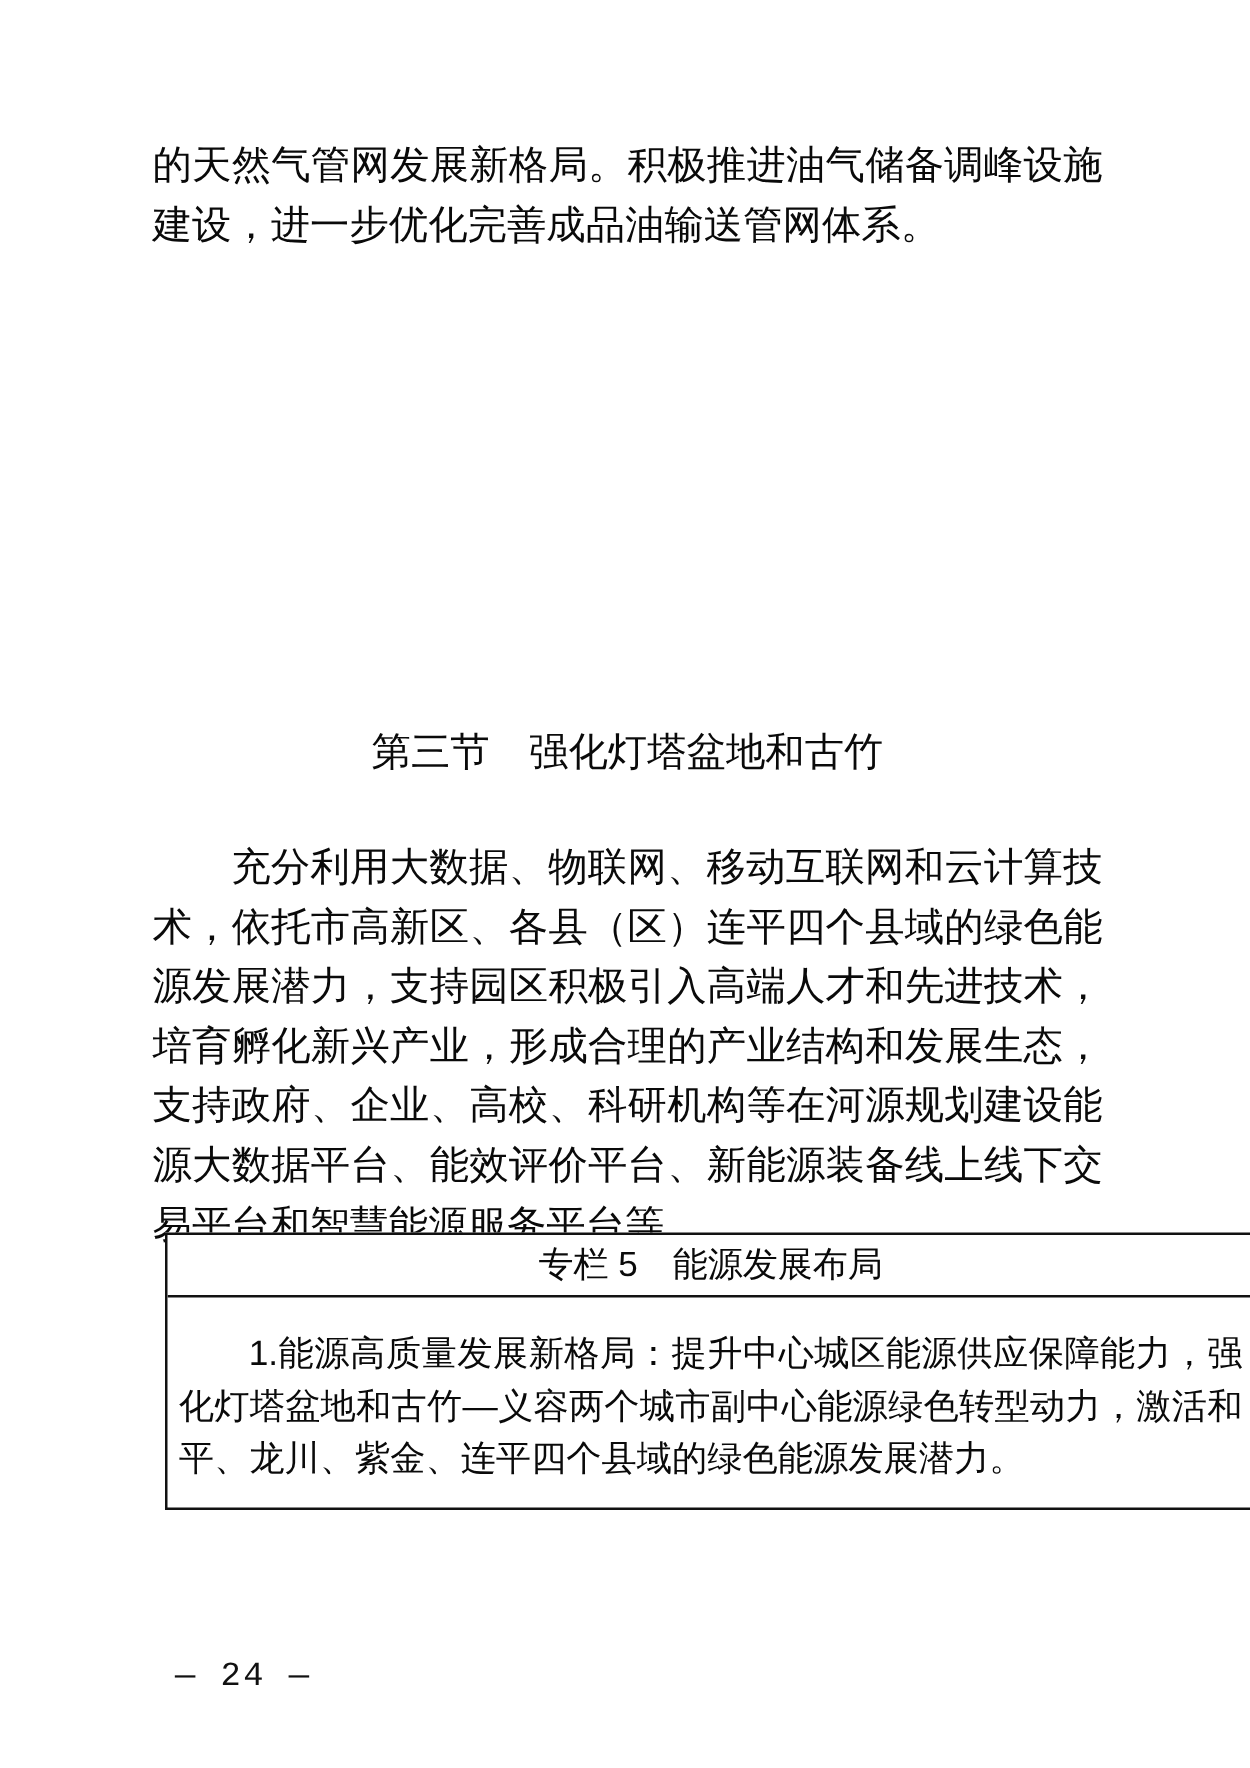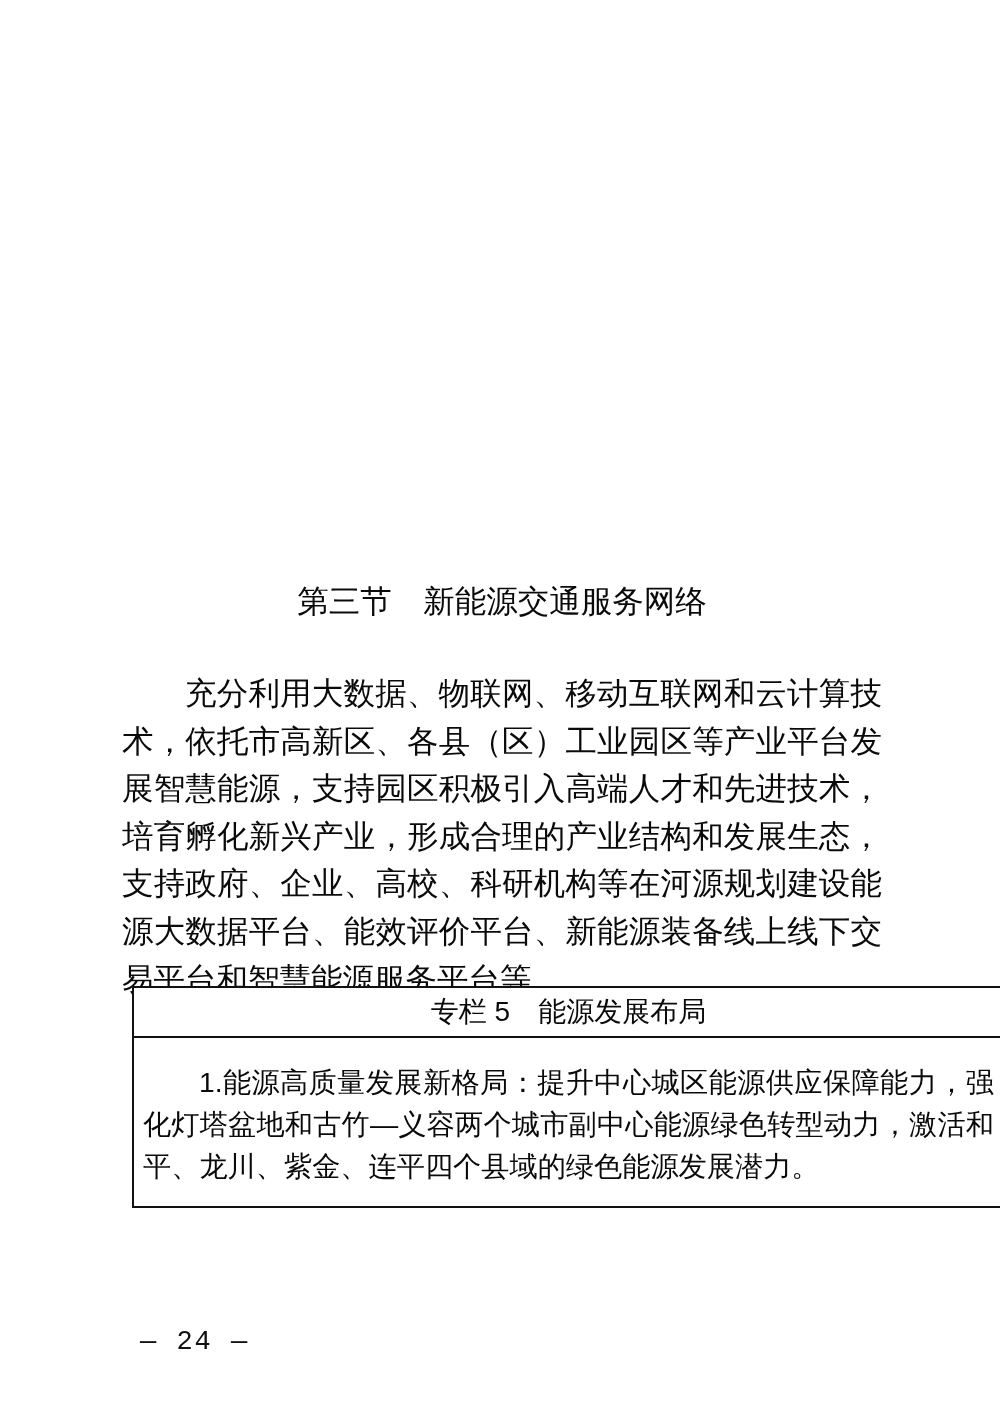--- a/index.html
+++ b/index.html
@@ -114,26 +114,27 @@
     letter-spacing: 2px;
     color: #111111;
   }
 </style>
 </head>
 <body>
 
 <div class="page">
 
   <div class="content">
+    <p class="para">的天然气管网发展新格局。积极推进油气储备调峰设施建设，进一步优化完善成品油输送管网体系。</p>
   </div>
 
-  <div class="section-heading">第三节　新能源交通服务网络</div>
+  <div class="section-heading">第三节　强化灯塔盆地和古竹</div>
 
   <div class="content2">
-    <p class="para indent">充分利用大数据、物联网、移动互联网和云计算技术，依托市高新区、各县（区）工业园区等产业平台发展智慧能源，支持园区积极引入高端人才和先进技术，培育孵化新兴产业，形成合理的产业结构和发展生态，支持政府、企业、高校、科研机构等在河源规划建设能源大数据平台、能效评价平台、新能源装备线上线下交易平台和智慧能源服务平台等。</p>
+    <p class="para indent">充分利用大数据、物联网、移动互联网和云计算技术，依托市高新区、各县（区）连平四个县域的绿色能源发展潜力，支持园区积极引入高端人才和先进技术，培育孵化新兴产业，形成合理的产业结构和发展生态，支持政府、企业、高校、科研机构等在河源规划建设能源大数据平台、能效评价平台、新能源装备线上线下交易平台和智慧能源服务平台等。</p>
   </div>
 
   <div class="callout-box">
     <div class="callout-header">专栏 5　能源发展布局</div>
     <div class="callout-body">
       <p class="callout-para">1.能源高质量发展新格局：提升中心城区能源供应保障能力，强化灯塔盆地和古竹—义容两个城市副中心能源绿色转型动力，激活和平、龙川、紫金、连平四个县域的绿色能源发展潜力。</p>
 
     </div>
   </div>
 

